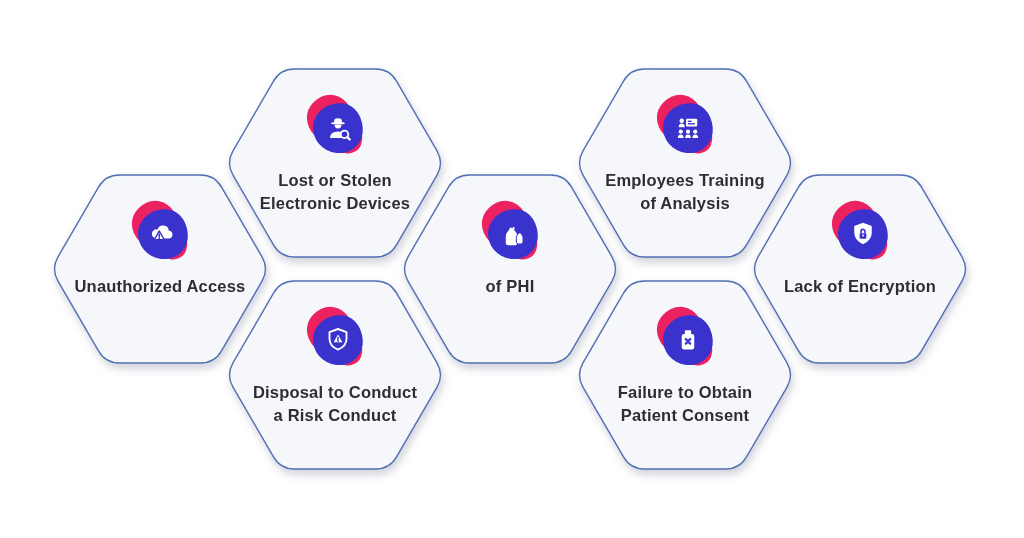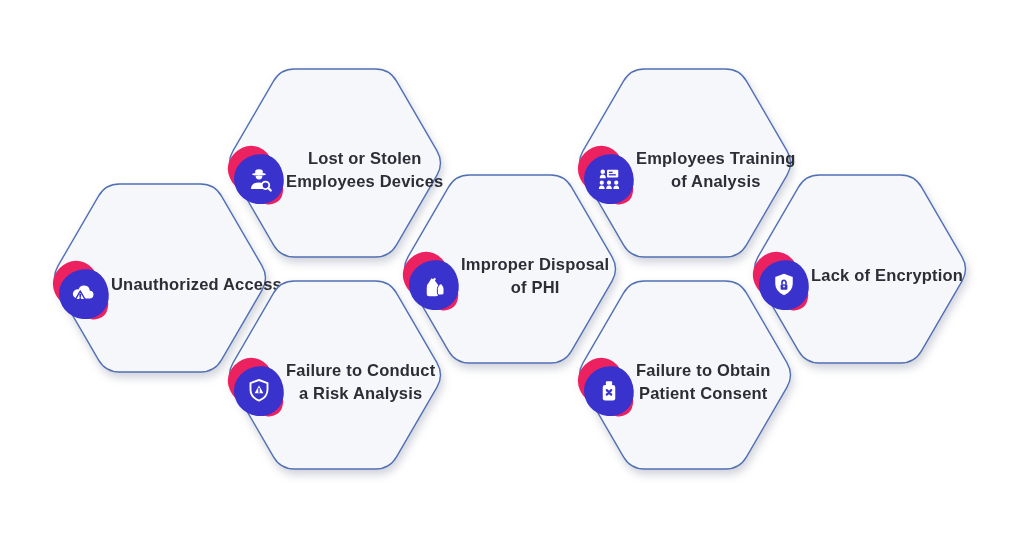--- a/index.html
+++ b/index.html
@@ -24,21 +24,21 @@
     position:absolute;left:0;top:0;overflow:visible;
     filter:drop-shadow(2px 5px 4px rgba(70,80,110,0.25));
   }
   .hex-shape path{
     fill:var(--hex-fill);
     stroke:var(--hex-border);
     stroke-width:1.4;
   }
   .hex-content{
     position:absolute;inset:0;
-    display:flex;flex-direction:row;align-items:center;
+    display:flex;flex-direction:column;align-items:center;
   }
   .blob-wrap{position:relative;width:60px;height:60px;margin-top:27px;flex:0 0 auto;}
   .blob-accent{
     position:absolute;left:2px;top:-1px;width:46px;height:46px;
     background:var(--icon-accent);
     border-radius:53% 47% 55% 45% / 48% 55% 45% 52%;
     transform:rotate(-14deg);
   }
   .blob-accent-sm{
     position:absolute;right:3px;bottom:3px;width:32px;height:28px;
@@ -60,21 +60,21 @@
     font-size:16.5px;
     line-height:1.38;
     font-weight:600;
     letter-spacing:0.2px;
     color:var(--text-color);
   }
   .hex-label .line{display:block;white-space:nowrap;}
   .hex-label .line:empty{display:none;}
 
   
-  .pos-1{left:51px;top:184px;text-decoration:underline;}
+  .pos-1{left:51px;top:175px;text-decoration:underline;}
   .pos-2{left:226px;top:69px;}
   .pos-3{left:401px;top:175px;}
   .pos-4{left:576px;top:69px;}
   .pos-5{left:226px;top:281px;}
   .pos-6{left:576px;top:281px;}
   .pos-7{left:751px;top:175px;}
 </style>
 </head>
 <body>
 
@@ -117,42 +117,41 @@
             <ellipse cx="12" cy="8.2" rx="5.6" ry="1.15" fill="#fff"></ellipse>
             <path d="M9.3 9.6 a2.7 2.7 0 0 0 5.4 0 z" fill="#fff"></path>
             <path d="M5.6 20 q0-5.3 6.4-5.3 q6.4 0 6.4 5.3 z" fill="#fff"></path>
             <circle cx="17.2" cy="17" r="3" fill="#3a32cd" stroke="#fff" stroke-width="1.4"></circle>
             <line x1="19.4" y1="19.2" x2="21.4" y2="21.2" stroke="#fff" stroke-width="1.8" stroke-linecap="round"></line>
           </svg>
         </div>
       </div>
       <div class="hex-label">
         <span class="line">Lost or Stolen</span>
-        <span class="line">Employees Devices</span>
+        <span class="line">Electronic Devices</span>
       </div>
     </div>
   </div>
 
   <div class="hex pos-3">
     <svg class="hex-shape" width="218" height="188" viewBox="0 0 218 188" aria-hidden="true">
       <path d="M7 81.9 L47.5 12.1 Q54.5 0 68.5 0 L149.5 0 Q163.5 0 170.5 12.1 L211 81.9 Q218 94 211 106.1 L170.5 175.9 Q163.5 188 149.5 188 L68.5 188 Q54.5 188 47.5 175.9 L7 106.1 Q0 94 7 81.9 Z"></path>
     </svg>
     <div class="hex-content">
       <div class="blob-wrap">
         <div class="blob-accent"></div>
           <div class="blob-accent-sm"></div>
         <div class="blob-main">
           <svg width="30" height="30" viewBox="0 0 24 24">
             <path d="M8.2 21 q-2 0-2-2 v-4.6 q0-3 1.7-4.4 l1.1-1.9 1-1.6 1.4 .9 .9-1.2 1.3 .9 -.9 1.3 1.1 1.6 q1.7 1.4 1.7 4.4 V19 q0 2-2 2 z" fill="#fff"></path>
             <path d="M15.7 12.6 l.8-1.5 h1.7 l.8 1.5 q1 .8 1 2.4 v3.4 q0 1.6-1.6 1.6 h-2.1 q-1.6 0-1.6-1.6 V15 q0-1.6 1-2.4 z" fill="#fff" stroke="#3a32cd" stroke-width="0.8"></path>
           </svg>
         </div>
       </div>
       <div class="hex-label">
-        <span class="line">Improper Disposal</span>
         <span class="line">of PHI</span>
       </div>
     </div>
   </div>
 
   <div class="hex pos-4">
     <svg class="hex-shape" width="218" height="188" viewBox="0 0 218 188" aria-hidden="true">
       <path d="M7 81.9 L47.5 12.1 Q54.5 0 68.5 0 L149.5 0 Q163.5 0 170.5 12.1 L211 81.9 Q218 94 211 106.1 L170.5 175.9 Q163.5 188 149.5 188 L68.5 188 Q54.5 188 47.5 175.9 L7 106.1 Q0 94 7 81.9 Z"></path>
     </svg>
     <div class="hex-content">
@@ -193,22 +192,22 @@
         <div class="blob-main">
           <svg width="30" height="30" viewBox="0 0 24 24">
             <path d="M12 3.2 L18.8 5.7 V10.9 q0 5.8-6.8 8.8 q-6.8-3-6.8-8.8 V5.7 Z" fill="none" stroke="#fff" stroke-width="1.5" stroke-linejoin="round"></path>
             <path d="M12 7.6 L15.5 13.8 H8.5 Z" fill="#fff"></path>
             <line x1="12" y1="9.9" x2="12" y2="11.5" stroke="#3a32cd" stroke-width="1.2" stroke-linecap="round"></line>
             <circle cx="12" cy="12.7" r="0.7" fill="#3a32cd"></circle>
           </svg>
         </div>
       </div>
       <div class="hex-label">
-        <span class="line">Failure to Conduct</span>
-        <span class="line">a Risk Analysis</span>
+        <span class="line">Disposal to Conduct</span>
+        <span class="line">a Risk Conduct</span>
       </div>
     </div>
   </div>
 
   <div class="hex pos-7">
     <svg class="hex-shape" width="218" height="188" viewBox="0 0 218 188" aria-hidden="true">
       <path d="M7 81.9 L47.5 12.1 Q54.5 0 68.5 0 L149.5 0 Q163.5 0 170.5 12.1 L211 81.9 Q218 94 211 106.1 L170.5 175.9 Q163.5 188 149.5 188 L68.5 188 Q54.5 188 47.5 175.9 L7 106.1 Q0 94 7 81.9 Z"></path>
     </svg>
     <div class="hex-content">
       <div class="blob-wrap">

